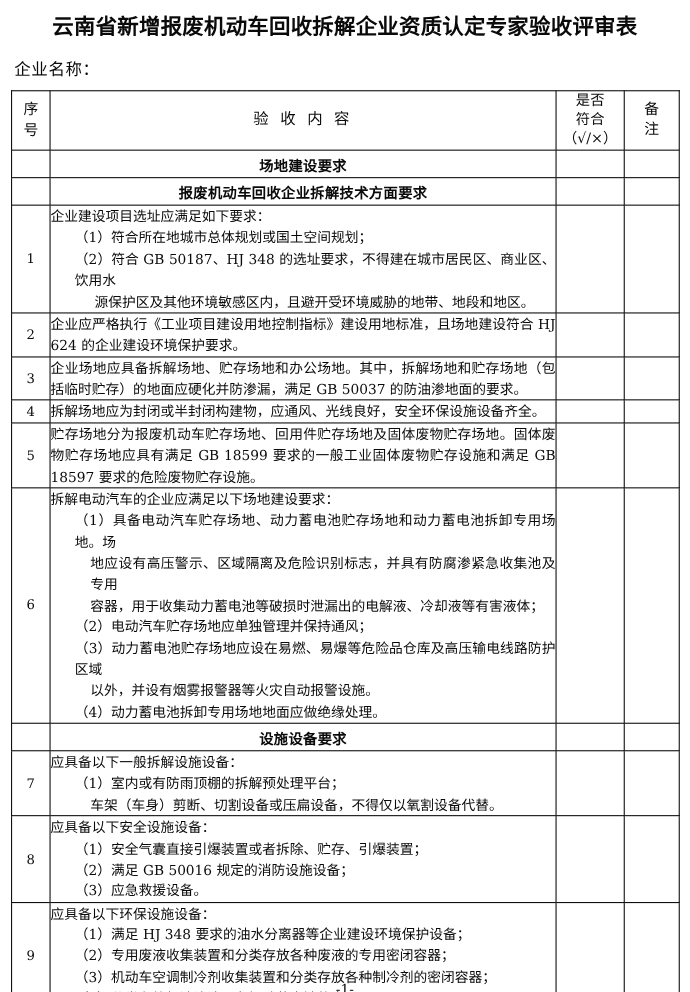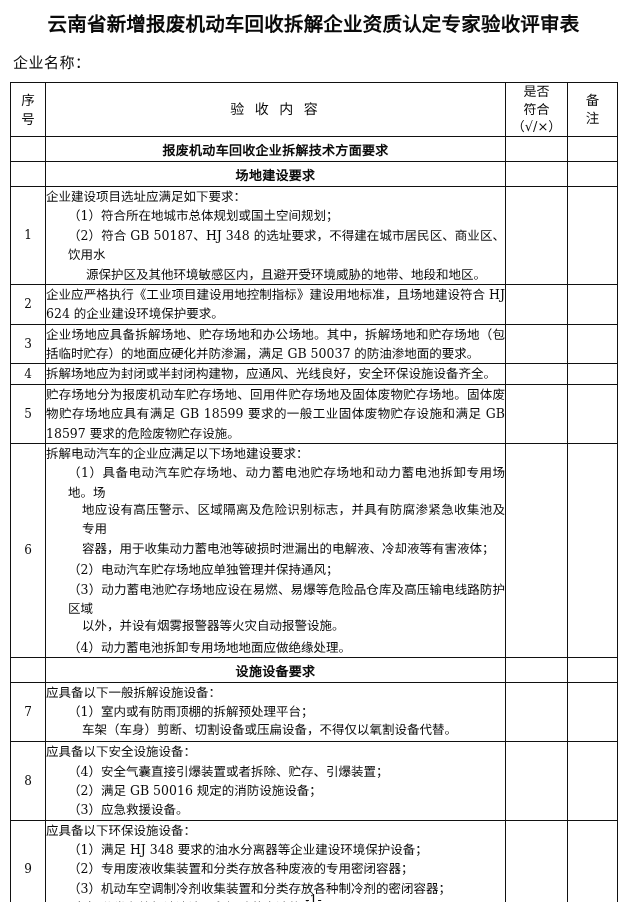--- a/index.html
+++ b/index.html
@@ -117,21 +117,20 @@
   .sub {
     margin: 0;
     padding-left: 22px;
     text-indent: 0;
   }
   .sub.cont {
     padding-left: 40px;
   }
   .sub.cont2 {
     padding-left: 36px;
-    font-family: Liberation Mono, monospace;
   }
 
   
   .page-number {
     position: absolute;
     left: 0;
     right: 0;
     bottom: 8px;
     text-align: center;
     font-size: 12.5px;
@@ -169,28 +168,28 @@
           <div>（√/×）</div>
         </td>
         <td class="h-note">
           <span class="vert-two">备</span><br>
           <span class="vert-two">注</span>
         </td>
       </tr>
 
       <tr class="sec">
         <td></td>
+        <td class="sec-title">场地建设要求</td>
+        <td></td>
+        <td></td>
+      </tr>
+
+      <tr class="sec">
+        <td></td>
         <td class="sec-title">报废机动车回收企业拆解技术方面要求</td>
-        <td></td>
-        <td></td>
-      </tr>
-
-      <tr class="sec">
-        <td></td>
-        <td class="sec-title">场地建设要求</td>
         <td></td>
         <td></td>
       </tr>
 
       <tr>
         <td class="no-cell">1</td>
         <td class="body-cell">
           <p class="lead">企业建设项目选址应满足如下要求：</p>
           <p class="sub">（1）符合所在地城市总体规划或国土空间规划；</p>
           <p class="sub">（2）符合 GB 50187、HJ 348 的选址要求，不得建在城市居民区、商业区、饮用水</p>
@@ -267,21 +266,21 @@
           <p class="sub cont2">车架（车身）剪断、切割设备或压扁设备，不得仅以氧割设备代替。</p>
         </td>
         <td class="blank-cell"></td>
         <td class="blank-cell"></td>
       </tr>
 
       <tr>
         <td class="no-cell">8</td>
         <td class="body-cell">
           <p class="lead">应具备以下安全设施设备：</p>
-          <p class="sub">（4）安全气囊直接引爆装置或者拆除、贮存、引爆装置；</p>
+          <p class="sub">（1）安全气囊直接引爆装置或者拆除、贮存、引爆装置；</p>
           <p class="sub">（2）满足 GB 50016 规定的消防设施设备；</p>
           <p class="sub">（3）应急救援设备。</p>
         </td>
         <td class="blank-cell"></td>
         <td class="blank-cell"></td>
       </tr>
 
       <tr>
         <td class="no-cell">9</td>
         <td class="body-cell">

